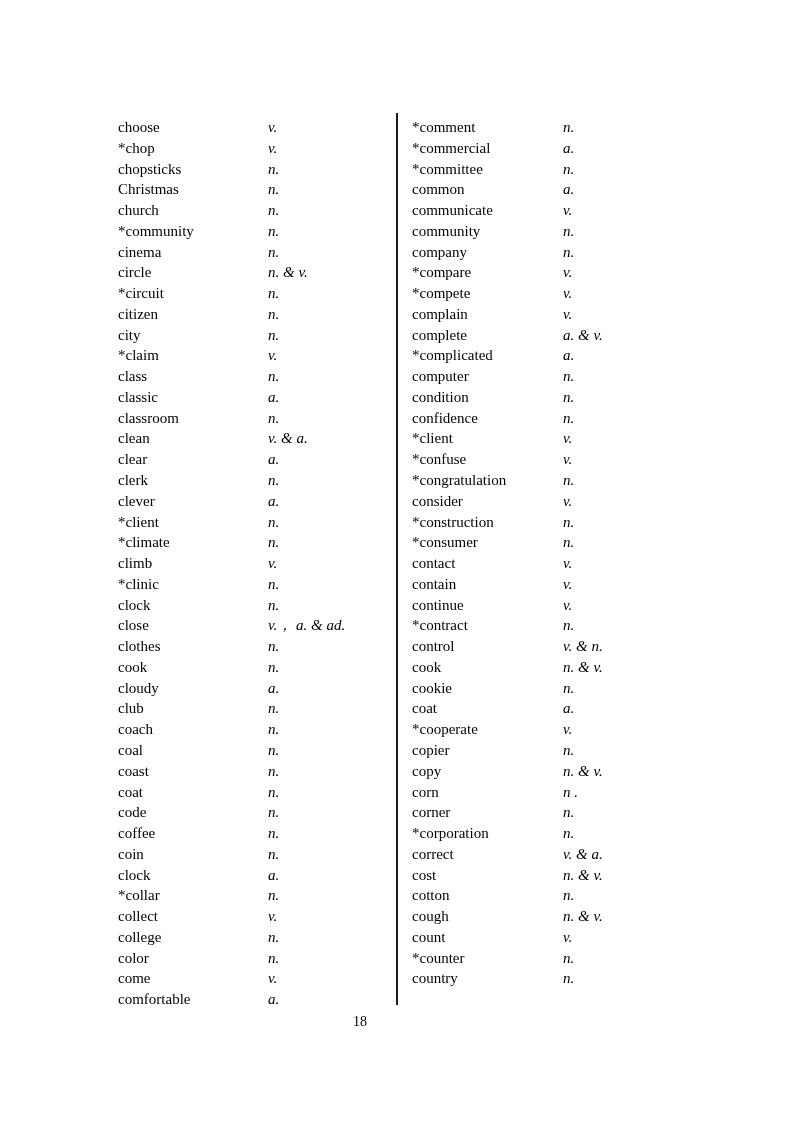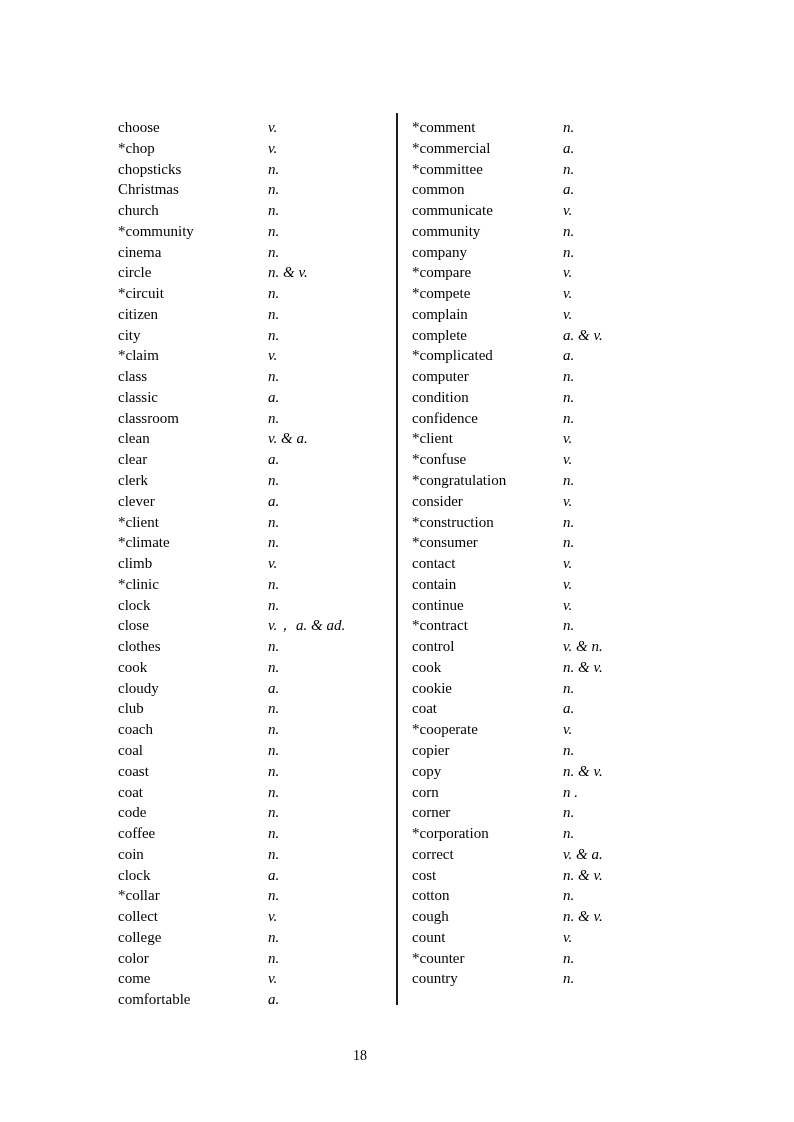--- a/index.html
+++ b/index.html
@@ -41,21 +41,20 @@
     background: #1c1c1c;
   }
   .page-number {
     position: absolute;
     top: 1013px;
     left: 0;
     width: 720px;
     text-align: center;
     font-size: 14px;
     line-height: 18px;
-    margin-top: 34px;
   }
 </style>
 </head>
 <body>
 
 <div class="page">
   <div class="col col-left">
       <div class="row">
         <span class="word">choose</span>
         <span class="pos">v.</span>

